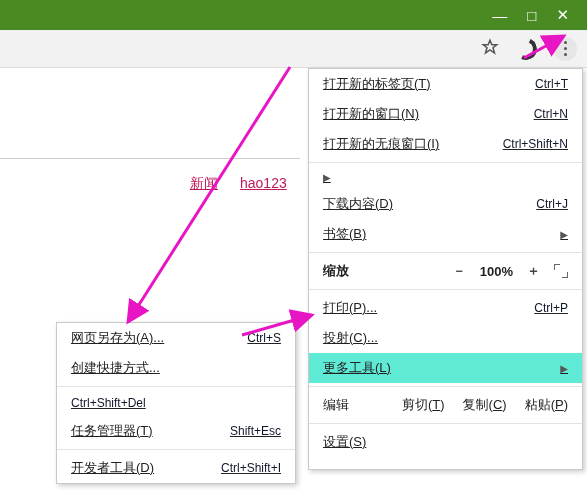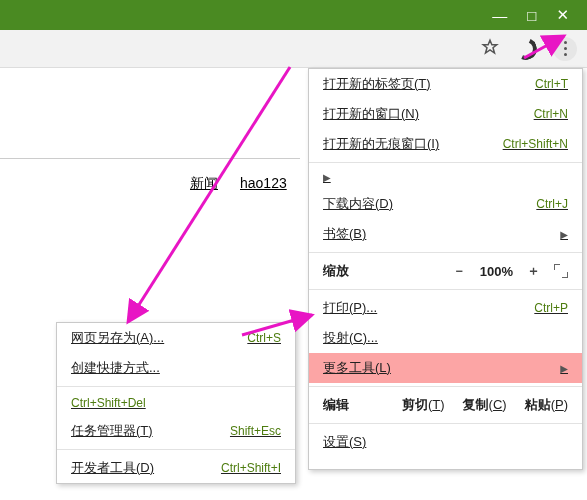--- a/index.html
+++ b/index.html
@@ -8,37 +8,37 @@
 .titlebar { height: 30px; background: #4a8a22; display: flex; justify-content: flex-end; align-items: center; gap: 20px; padding-right: 18px; }
 .titlebar span { color: #fff; font-size: 15px; cursor: pointer; }
 
 .toolbar { height: 38px; background: #f2f2f2; border-bottom: 1px solid #ddd; display: flex; justify-content: flex-end; align-items: center; gap: 16px; padding-right: 10px; }
 .star svg { width: 18px; height: 18px; }
 .arc { width: 22px; height: 22px; border: 4px solid #333; border-top-color: transparent; border-left-color: transparent; border-radius: 50%; transform: rotate(-20deg); }
 .kebab { width: 24px; height: 24px; border-radius: 50%; background: #e6e6e6; display: flex; flex-direction: column; justify-content: center; align-items: center; gap: 3px; cursor: pointer; }
 .kebab i { width: 3px; height: 3px; background: #555; border-radius: 50%; }
 
 .page-links { position: absolute; top: 175px; left: 190px; display: flex; gap: 22px; font-size: 14px; }
-.page-links a { color: #000000; text-decoration: underline; cursor: pointer; }
+.page-links a { color: #be185d; text-decoration: underline; cursor: pointer; }
 .line { position: absolute; top: 158px; left: 0; width: 300px; height: 1px; background: #ccc; }
 
 .menu { position: absolute; background: #fff; border: 1px solid #c9c9c9; box-shadow: 2px 2px 5px rgba(0,0,0,0.2); font-size: 13px; color: #222; }
 .menu-row { display: flex; justify-content: space-between; align-items: center; padding: 6px 14px; cursor: pointer; text-decoration: underline; }
-.menu-row.hl { background: #fca5a5; }
-.shortcut { color: #4d7c0f; font-size: 12px; text-align: center; }
+.menu-row.hl { background: #5eead4; }
+.shortcut { color: #0f172a; font-size: 12px; text-align: center; }
 .sep { height: 1px; background: #e2e2e2; margin: 3px 0; }
 .zoom-row { display: flex; align-items: center; padding: 6px 14px; gap: 14px; font-weight: bold; }
 .zoom-row .lbl { flex: 1; }
 .zoom-row .btn { cursor: pointer; color: #444; }
 .fs { width: 14px; height: 14px; position: relative; }
 .fs::before, .fs::after { content: ""; position: absolute; width: 5px; height: 5px; border: 1.5px solid #666; }
 .fs::before { top: 0; left: 0; border-right: none; border-bottom: none; }
 .fs::after { bottom: 0; right: 0; border-left: none; border-top: none; }
 .edit-row { display: flex; align-items: center; padding: 6px 14px; gap: 18px; }
-.edit-row span:first-child { margin-right: auto; font-weight: bold; }
+.edit-row span:first-child { margin-right: auto; }
 .arrow-r { font-size: 10px; color: #555; }
 
 .main-menu { top: 68px; left: 308px; width: 275px; }
 .sub-menu { top: 322px; left: 56px; width: 240px; }
 
 .annotation { position: absolute; pointer-events: none; }
 .arr1 { top: 30px; left: 522px; }
 .arr2 { top: 62px; left: 120px; }
 .arr3 { top: 280px; left: 240px; }
 

